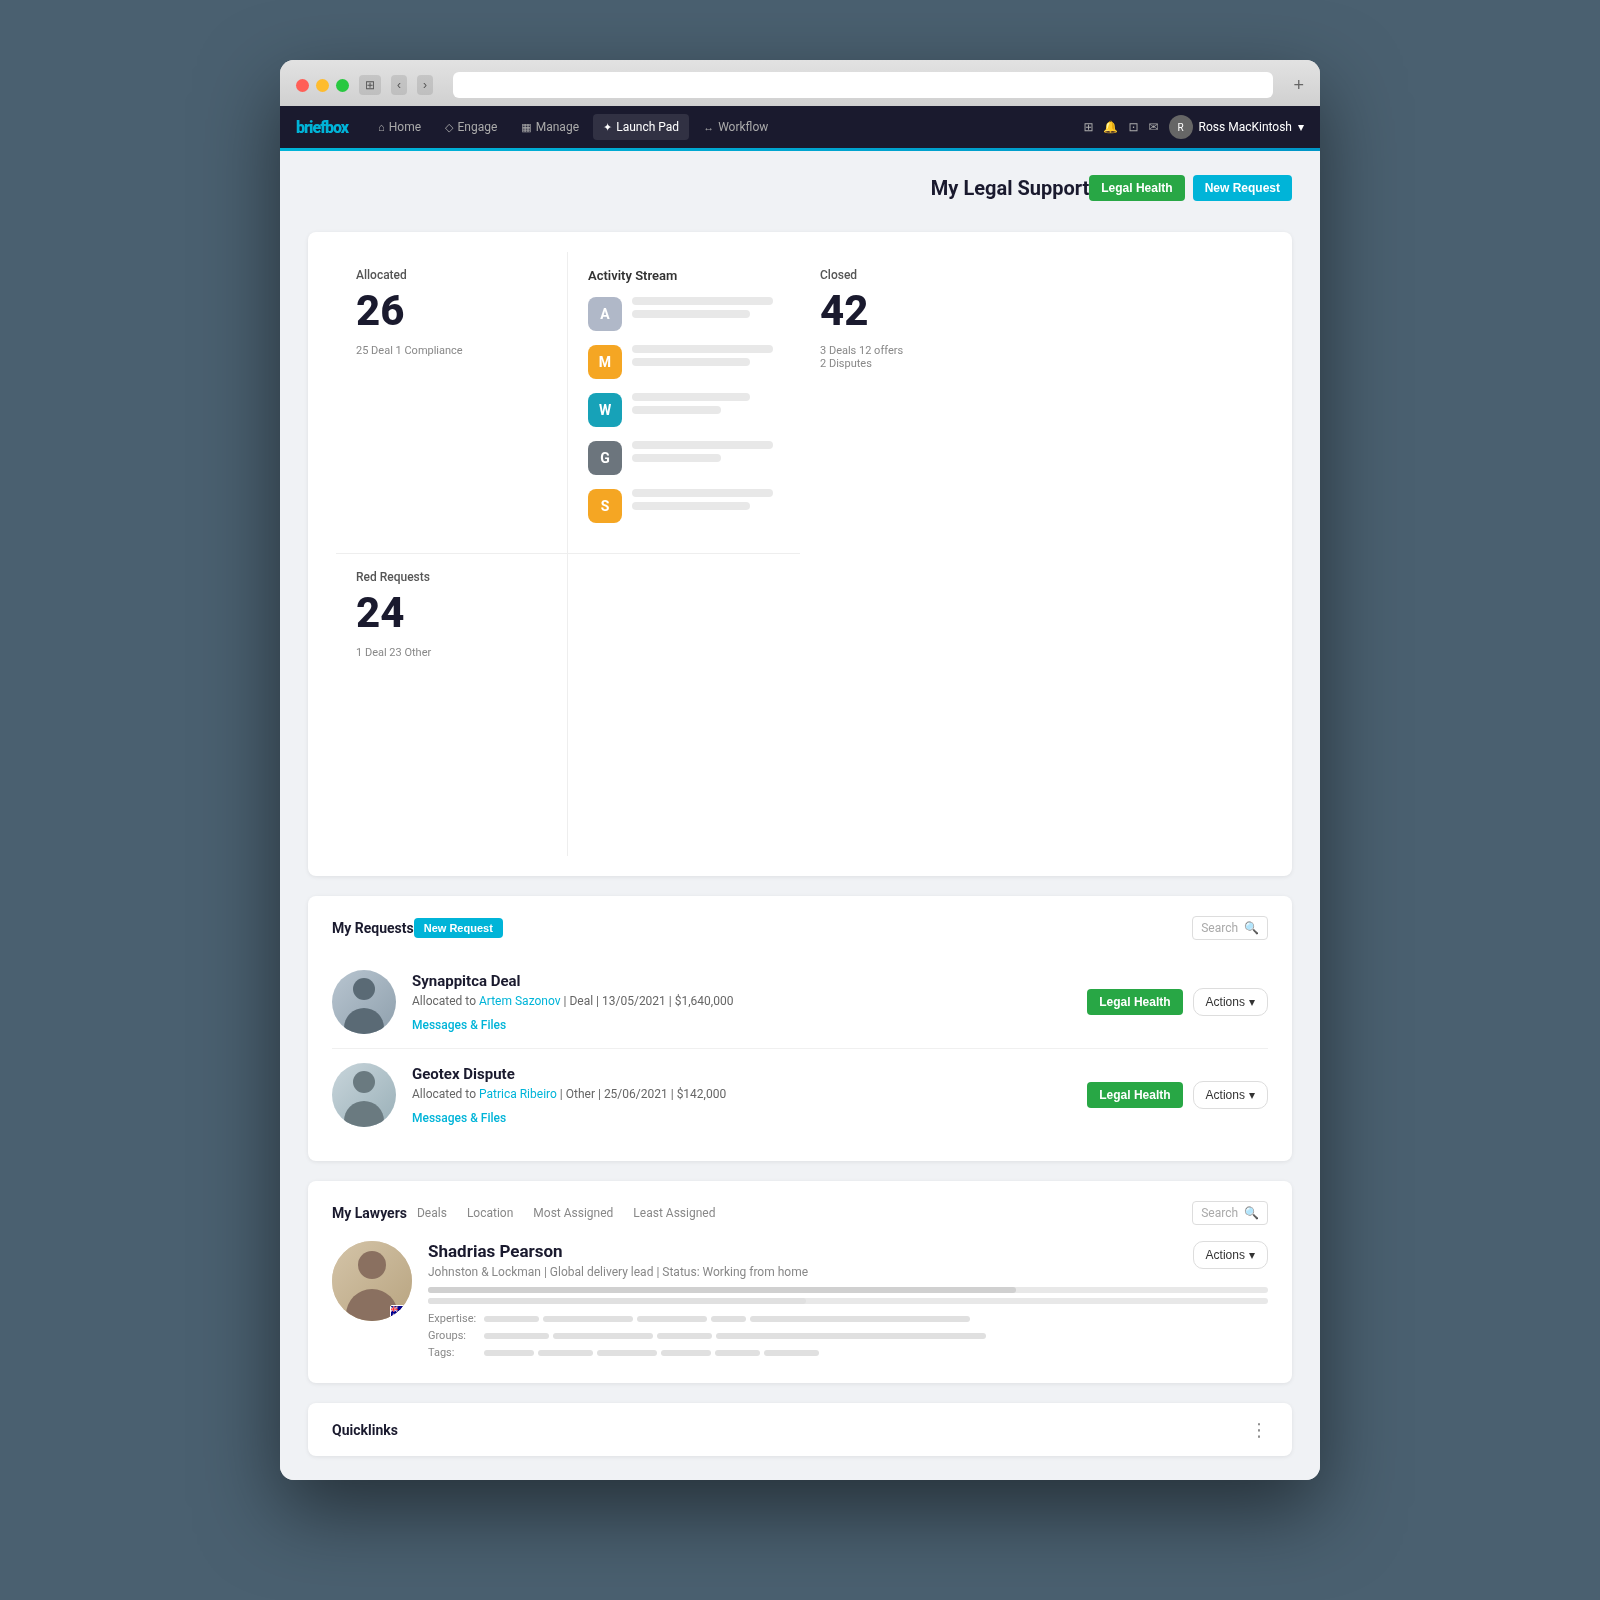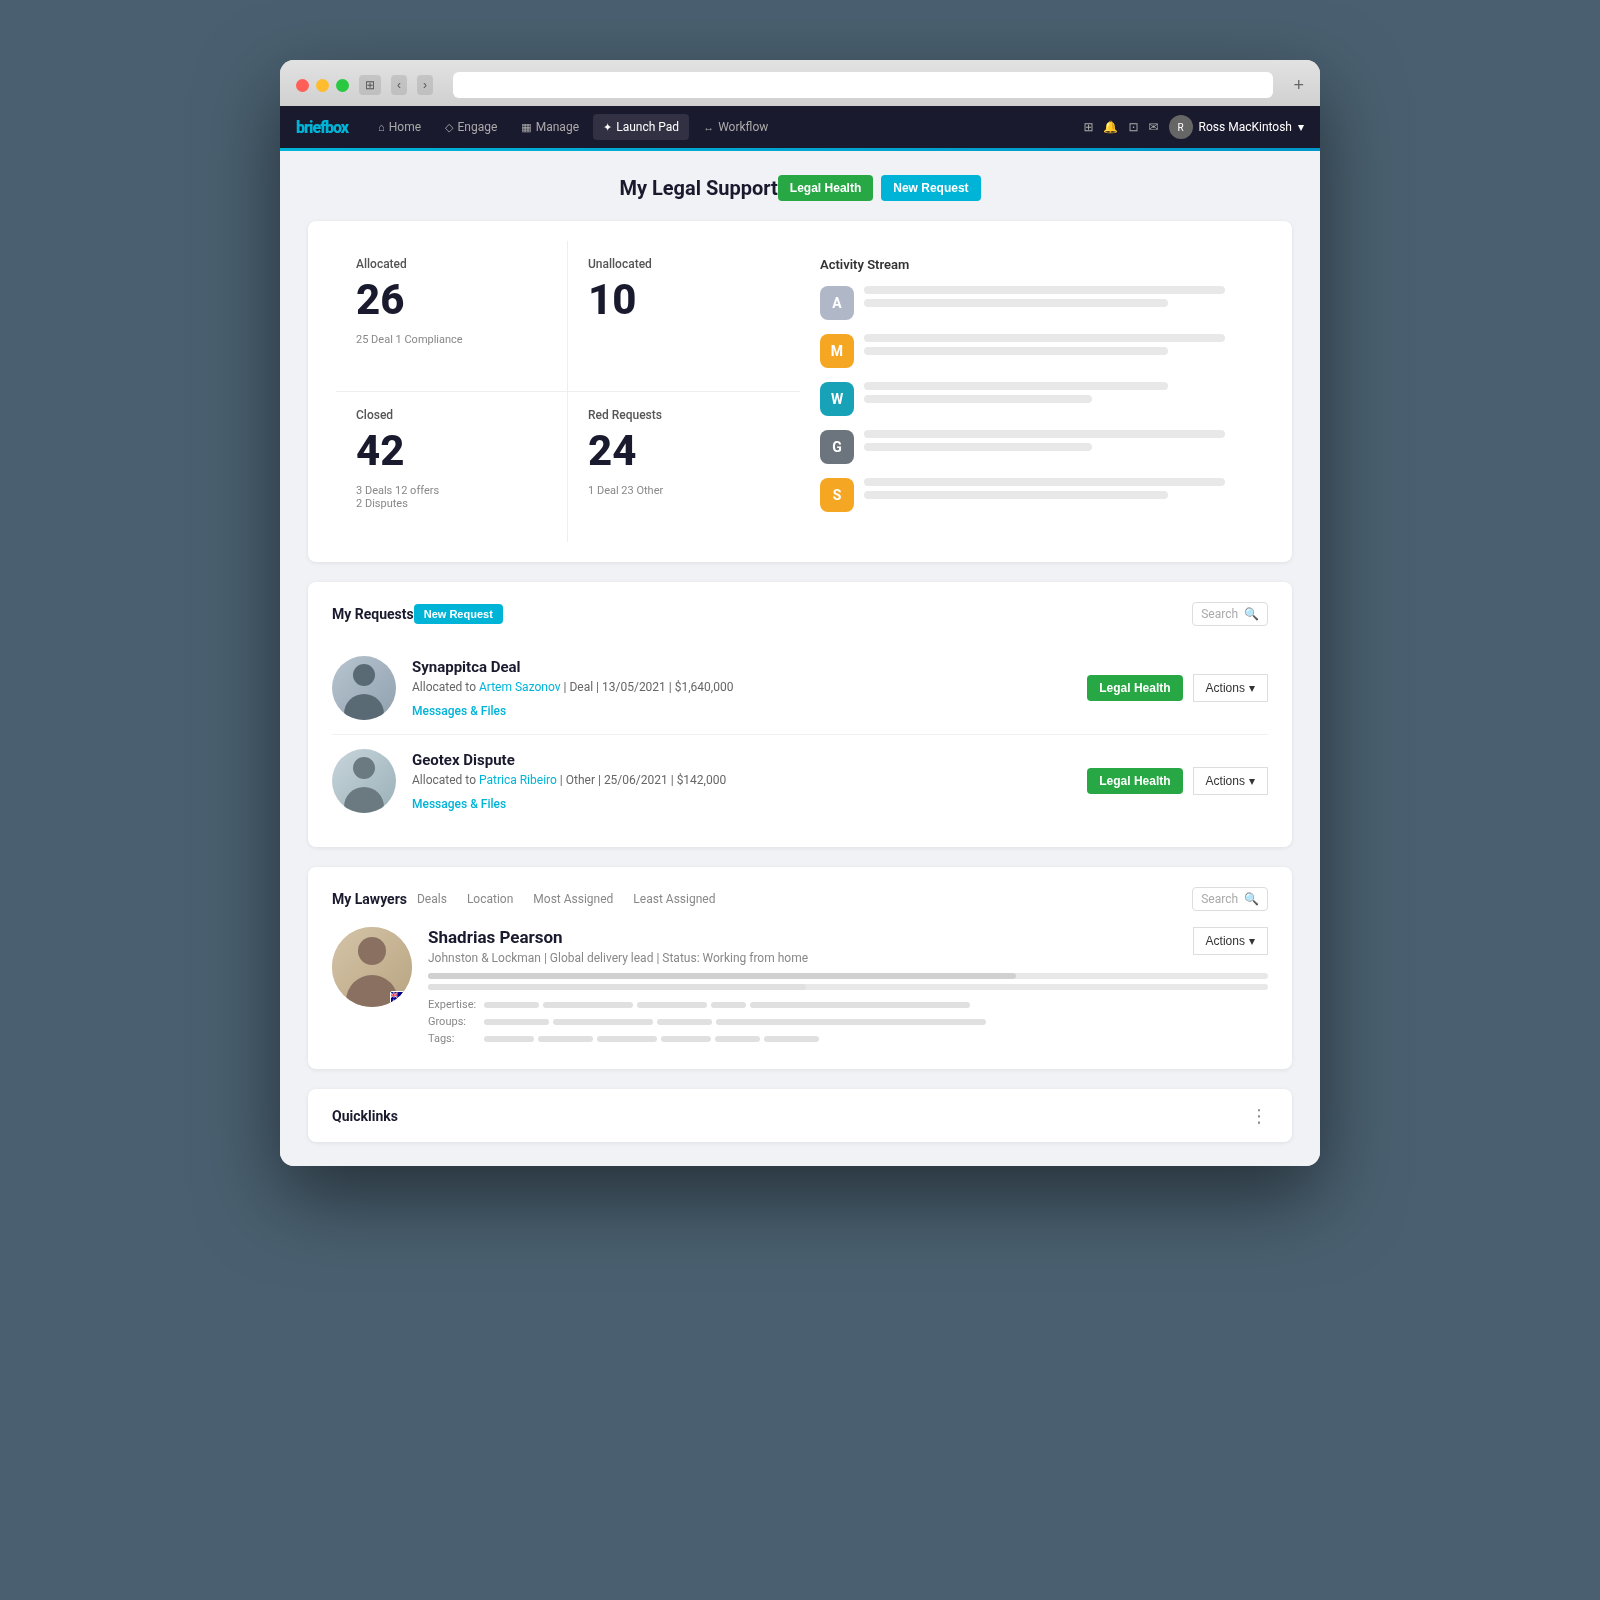--- a/index.html
+++ b/index.html
@@ -130,22 +130,22 @@
     .main-content {
       background: #f0f2f5;
       padding: 24px 28px;
       min-height: 900px;
     }
 
     
     .page-header {
       display: flex;
       align-items: center;
-      justify-content: center;
-      margin-bottom: 20px;
+      justify-content: flex-end;
+      margin-bottom: 31px;
     }
     .page-title {
       font-size: 20px;
       font-weight: 700;
       color: #1a1a2e;
     }
     .header-buttons { display: flex; gap: 8px; }
     .btn-legal-health {
       background: #28a745;
       color: white;
@@ -392,21 +392,21 @@
       border-radius: 4px;
       padding: 6px 12px;
       font-size: 12px;
       font-weight: 600;
       cursor: pointer;
     }
     .btn-actions {
       border: 1px solid #ddd;
       background: white;
       color: #333;
-      border-radius: 0;
+      border-radius: 10px;
       padding: 6px 12px;
       font-size: 12px;
       cursor: pointer;
       display: flex;
       align-items: center;
       gap: 4px;
     }
 
     
     .lawyers-header {
@@ -639,24 +639,20 @@
 
     <div class="stats-card">
       <div class="stats-grid">
 
         <div class="stat-cell">
           <div class="stat-label">Allocated</div>
           <div class="stat-number">26</div>
           <div class="stat-sub">25 Deal   1 Compliance</div>
         </div>
 
-        <div class="stat-cell">
-          <div class="stat-label">Unallocated</div>
-          <div class="stat-number">10</div>
-        </div>
 
         <div class="stat-cell">
           <div class="activity-stream-header">Activity Stream</div>
           <div class="activity-item">
             <div class="activity-avatar" style="background:#b0b8c8;">A</div>
             <div class="activity-lines">
               <div class="activity-line long"></div>
               <div class="activity-line medium"></div>
             </div>
           </div>

